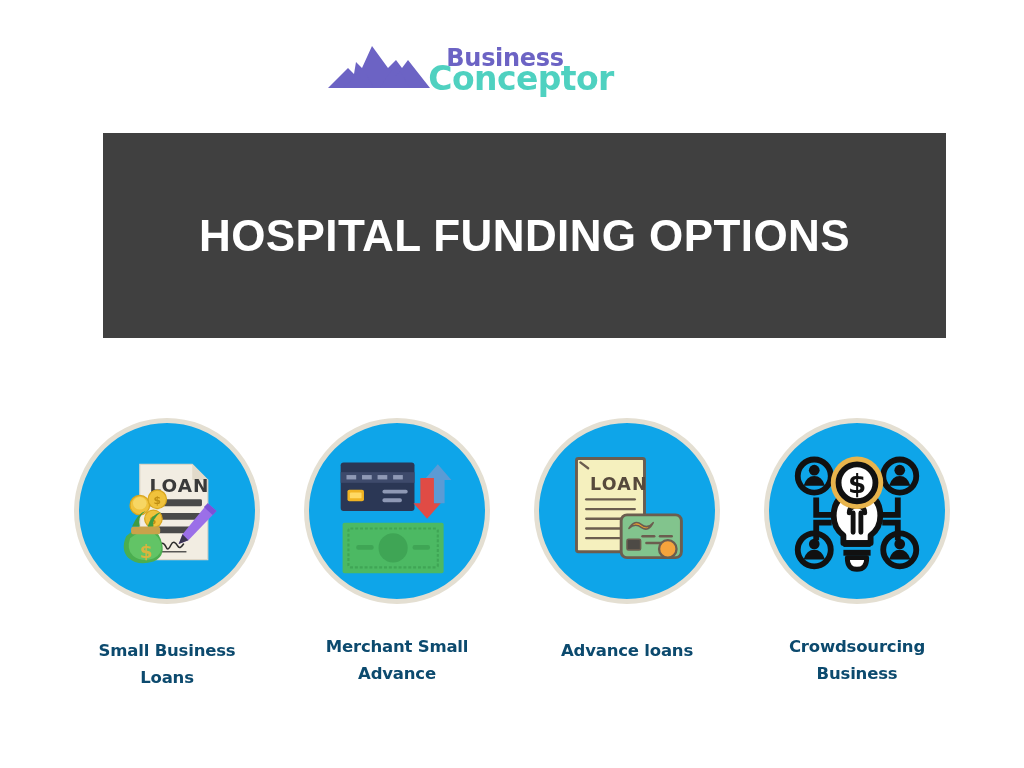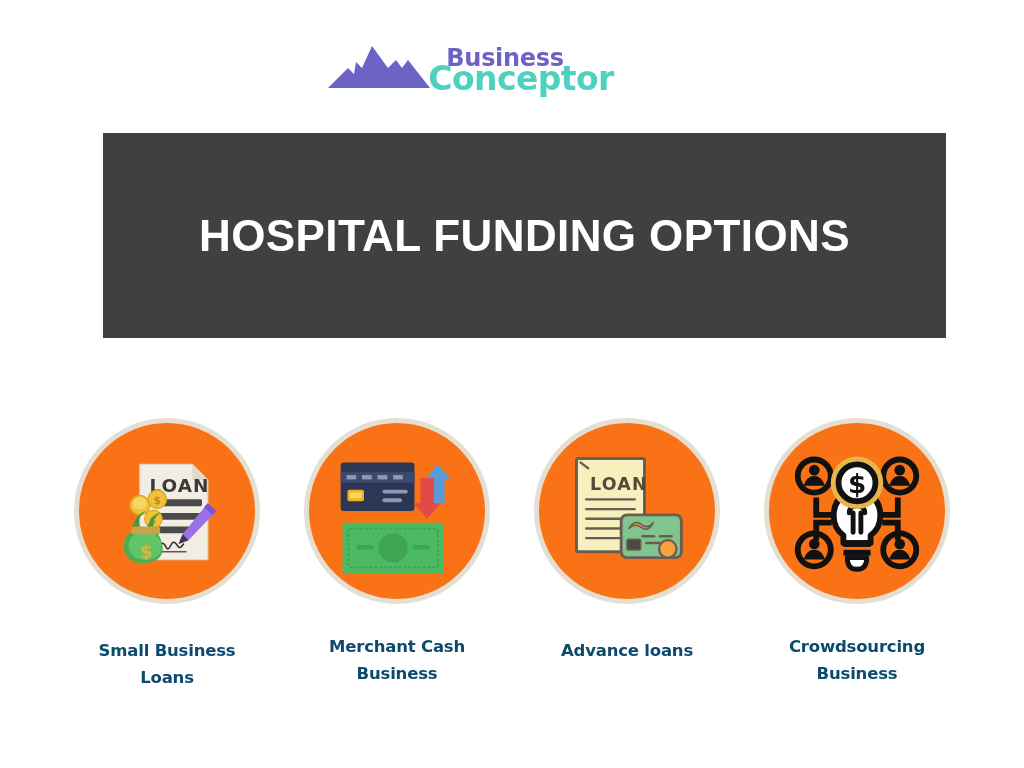--- a/index.html
+++ b/index.html
@@ -102,21 +102,21 @@
     width: 210px;
     display: flex;
     flex-direction: column;
     align-items: center;
   }
   .circle {
     width: 186px;
     height: 186px;
     border-radius: 50%;
     border: 5px solid #E4DFD2;
-    background: #f97316;
+    background: #0ea5e9;
     box-sizing: border-box;
     display: flex;
     align-items: center;
     justify-content: center;
   }
   .circle svg {
     width: 136px;
     height: 136px;
     display: block;
   }
@@ -211,21 +211,21 @@
 
         <path d="M94 36 V62 H87 L101 78 L115 62 H108 V36 Z" fill="#E04B45"></path>
 
         <rect x="14" y="82" width="104" height="52" rx="2" fill="#4CB963"></rect>
         <rect x="20" y="88" width="92" height="40" rx="2" fill="none" stroke="#3FA555" stroke-width="2.2" stroke-dasharray="3 2"></rect>
         <circle cx="66" cy="108" r="15" fill="#3FA555"></circle>
         <rect x="28" y="105" width="18" height="5" rx="2.2" fill="#3FA555"></rect>
         <rect x="86" y="105" width="18" height="5" rx="2.2" fill="#3FA555"></rect>
       </svg>
     </div>
-    <div class="card-label">Merchant Cash Business</div>
+    <div class="card-label">Merchant Small Advance</div>
   </div>
 
   <div class="card card-3">
     <div class="circle">
       <svg viewBox="0 0 140 140">
 
         <rect x="18" y="16" width="70" height="96" rx="2" fill="#F5F0BE" stroke="#6B5D4F" stroke-width="3"></rect>
         <path d="M22 20 L30 26" stroke="#6B5D4F" stroke-width="2.4" stroke-linecap="round"></path>
         <text x="32" y="48" font-family="DejaVu Sans, sans-serif" font-size="18" font-weight="bold" fill="#56493C" letter-spacing="1.2">LOAN</text>
         <g stroke="#6B5D4F" stroke-width="2.4" stroke-linecap="round">

